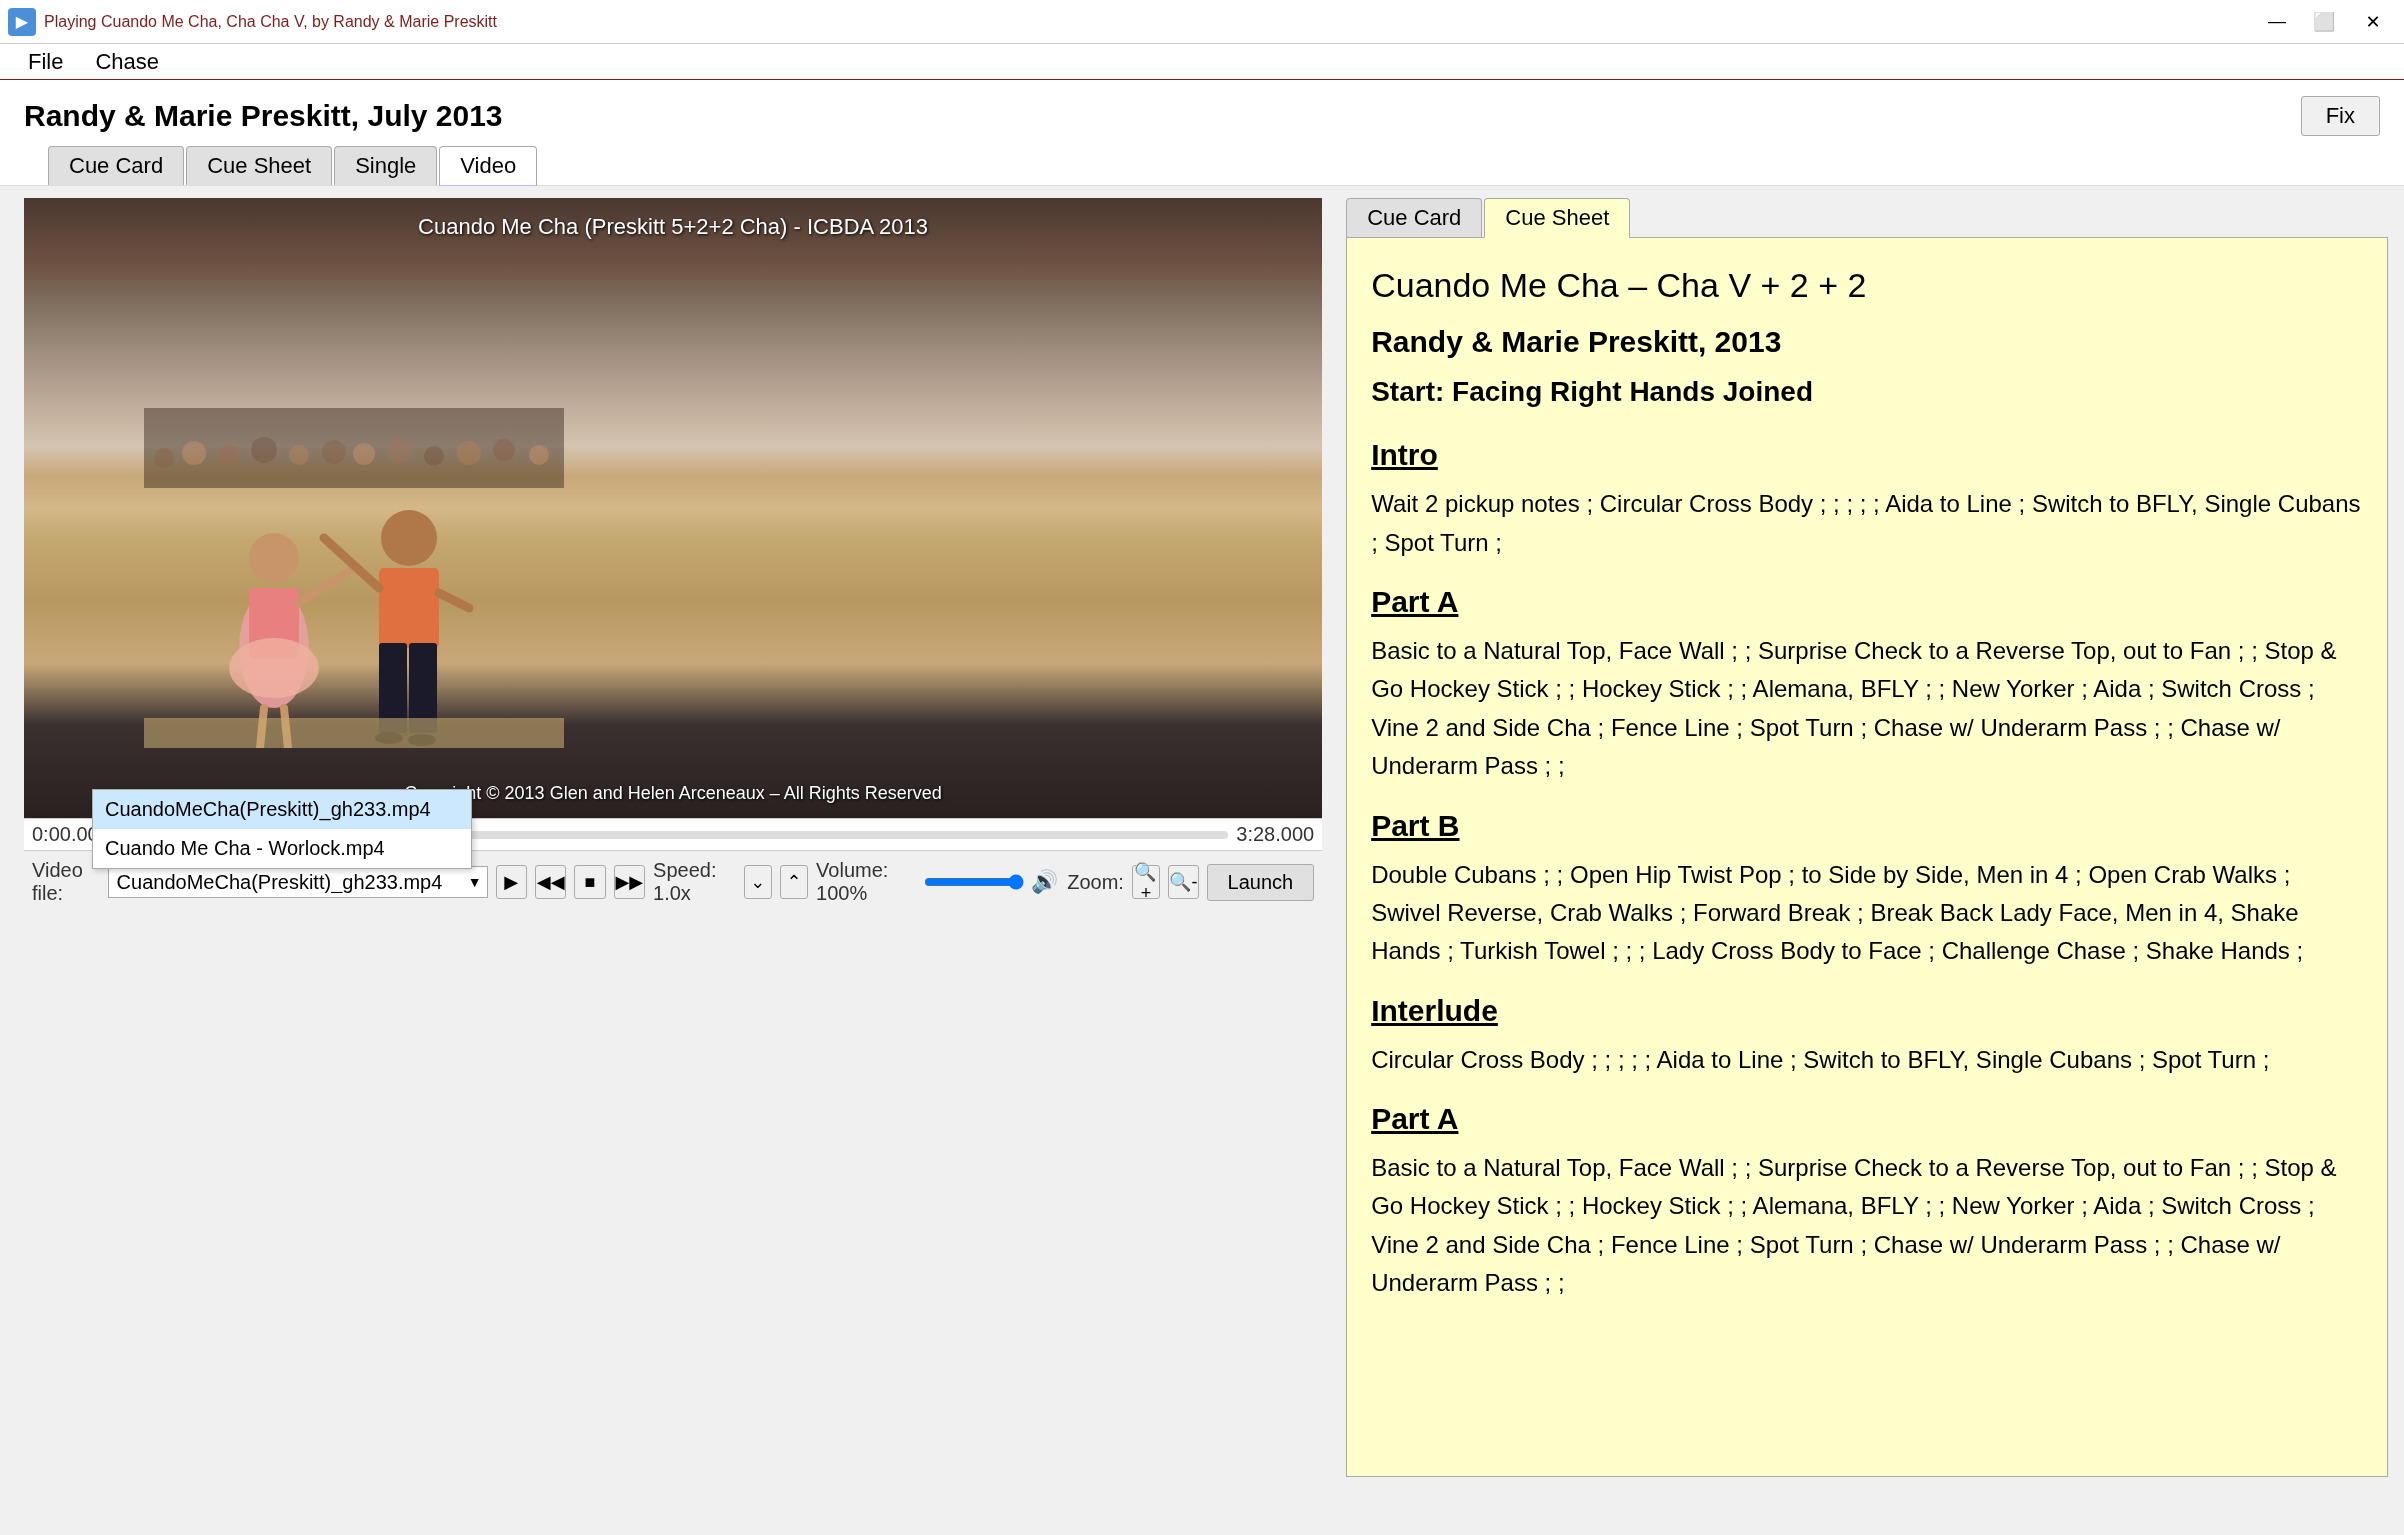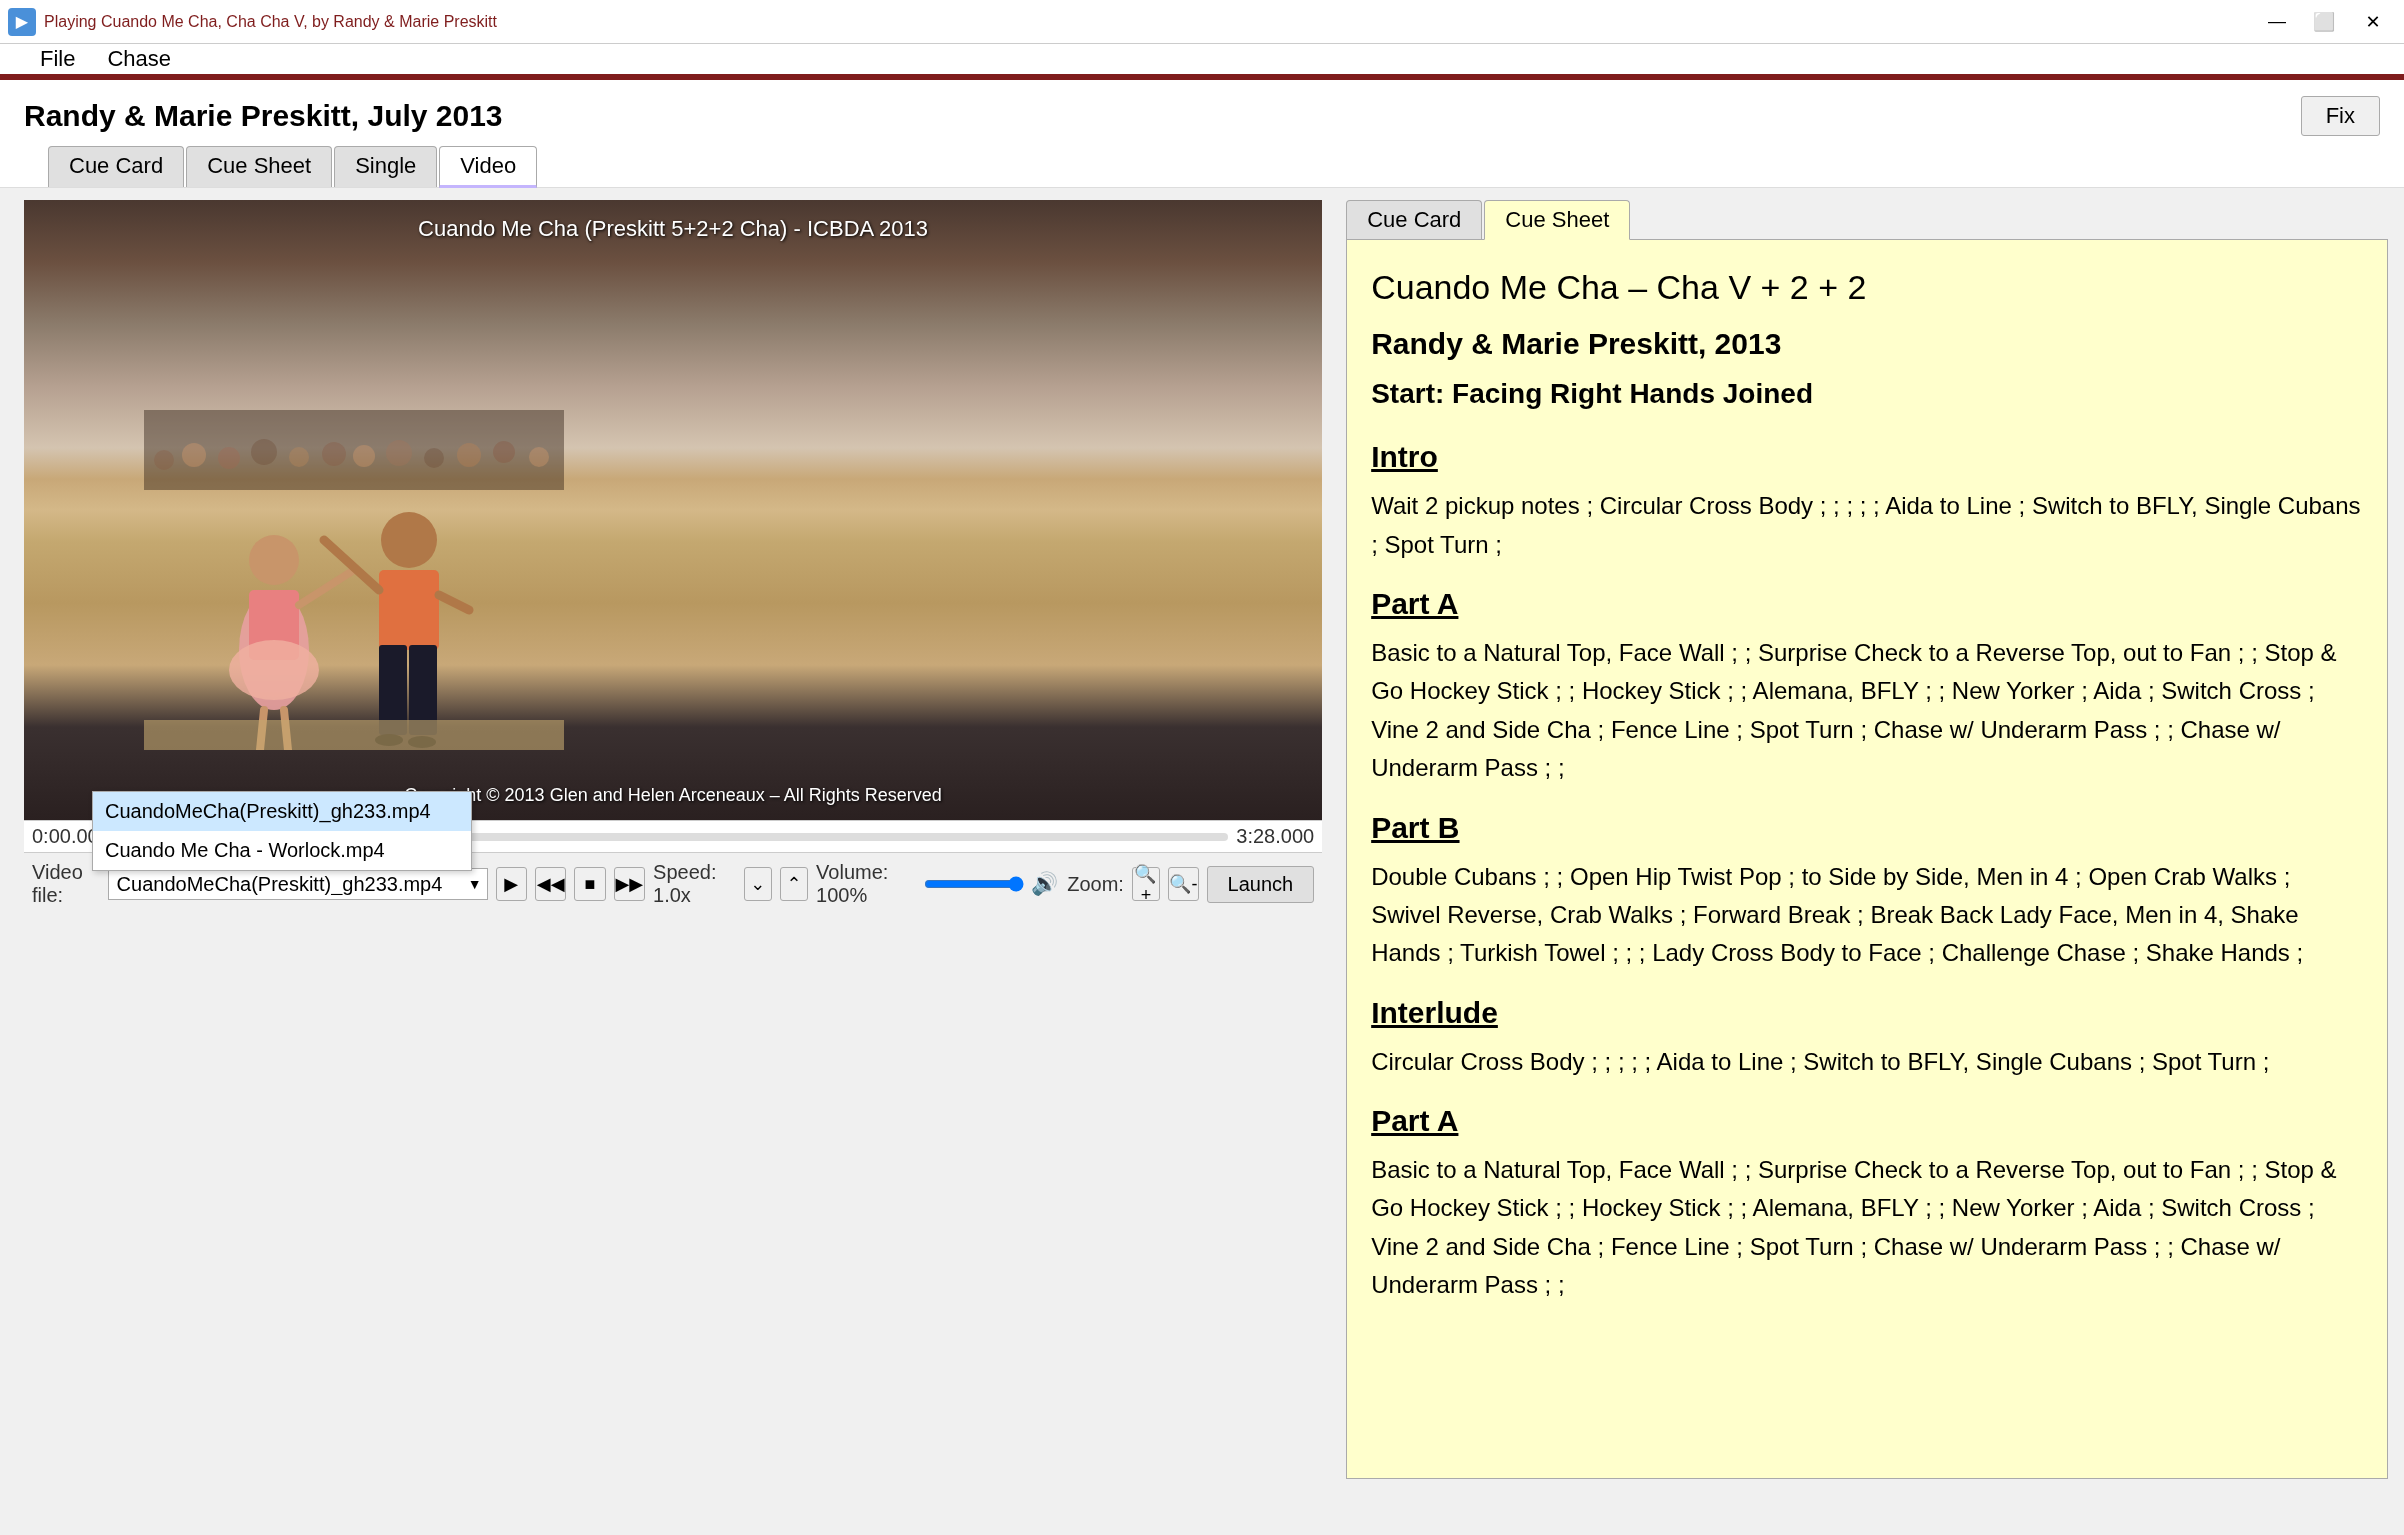--- a/index.html
+++ b/index.html
@@ -51,24 +51,24 @@
       font-size: 18px;
       display: flex;
       align-items: center;
       justify-content: center;
     }
 
     
     .menu-bar {
       background: #fff;
       display: flex;
-      padding: 2px 24px;
+      padding: 2px 12px;
       height: 36px;
       align-items: center;
-      border-bottom: 6px solid #7f1d1d;
+      border-bottom: 1px solid #7f1d1d;
     }
     .menu-item {
       padding: 4px 16px;
       cursor: pointer;
       font-size: 22px;
     }
 
     
     .app-header {
       background: #fff;
@@ -128,21 +128,21 @@
       padding: 6px 20px;
       border: 1px solid #aaa;
       border-bottom: none;
       background: #e0e0e0;
       cursor: pointer;
       font-size: 22px;
       border-radius: 4px 4px 0 0;
     }
     .tab.active {
       background: #fff;
-      border-bottom: 3px solid #c4b5fd;
+      border-bottom: 1px solid #c4b5fd;
       margin-bottom: -1px;
       z-index: 1;
     }
 
     
     .main-content {
       display: flex;
       height: calc(1535px - 44px - 36px - 120px - 44px);
       padding: 0;
     }

